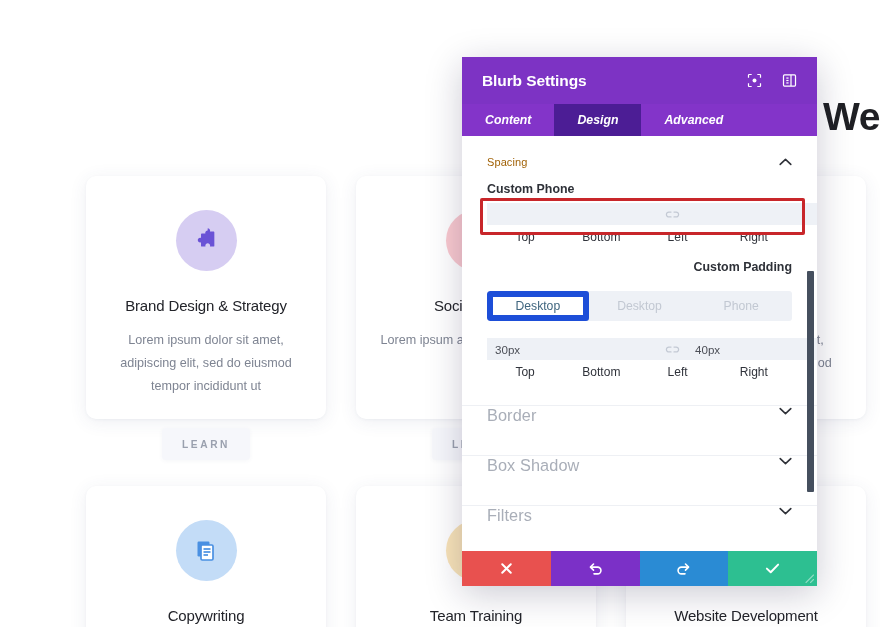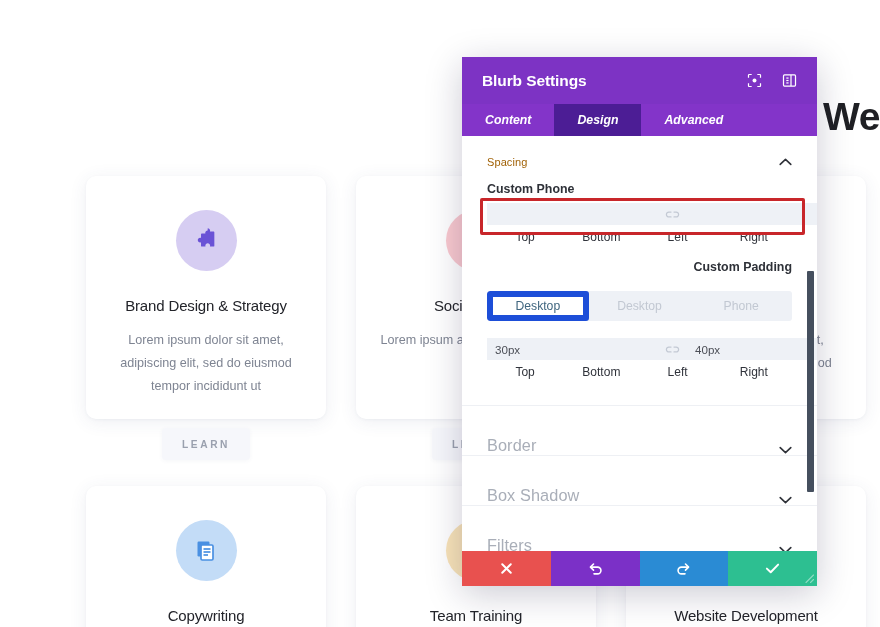--- a/index.html
+++ b/index.html
@@ -227,21 +227,21 @@
     background: #ffffff;
     color: #40667f;
     border: 6px solid #1d4ed8;
     border-radius: 3px;
   }
 
   .spacer-16 { height: 17px; }
   .spacer-24 { height: 26px; }
 
   .acc-row {
-    display: flex; align-items: flex-end;
+    display: flex; align-items: flex-start;
     height: 50px;
     padding: 0 25px;
     border-top: 1px solid #eef0f4;
     cursor: pointer;
   }
   .acc-title {
     flex: 1 1 auto;
     font-size: 16.3px;
     color: #a9aeb8;
     letter-spacing: 0.1px;

